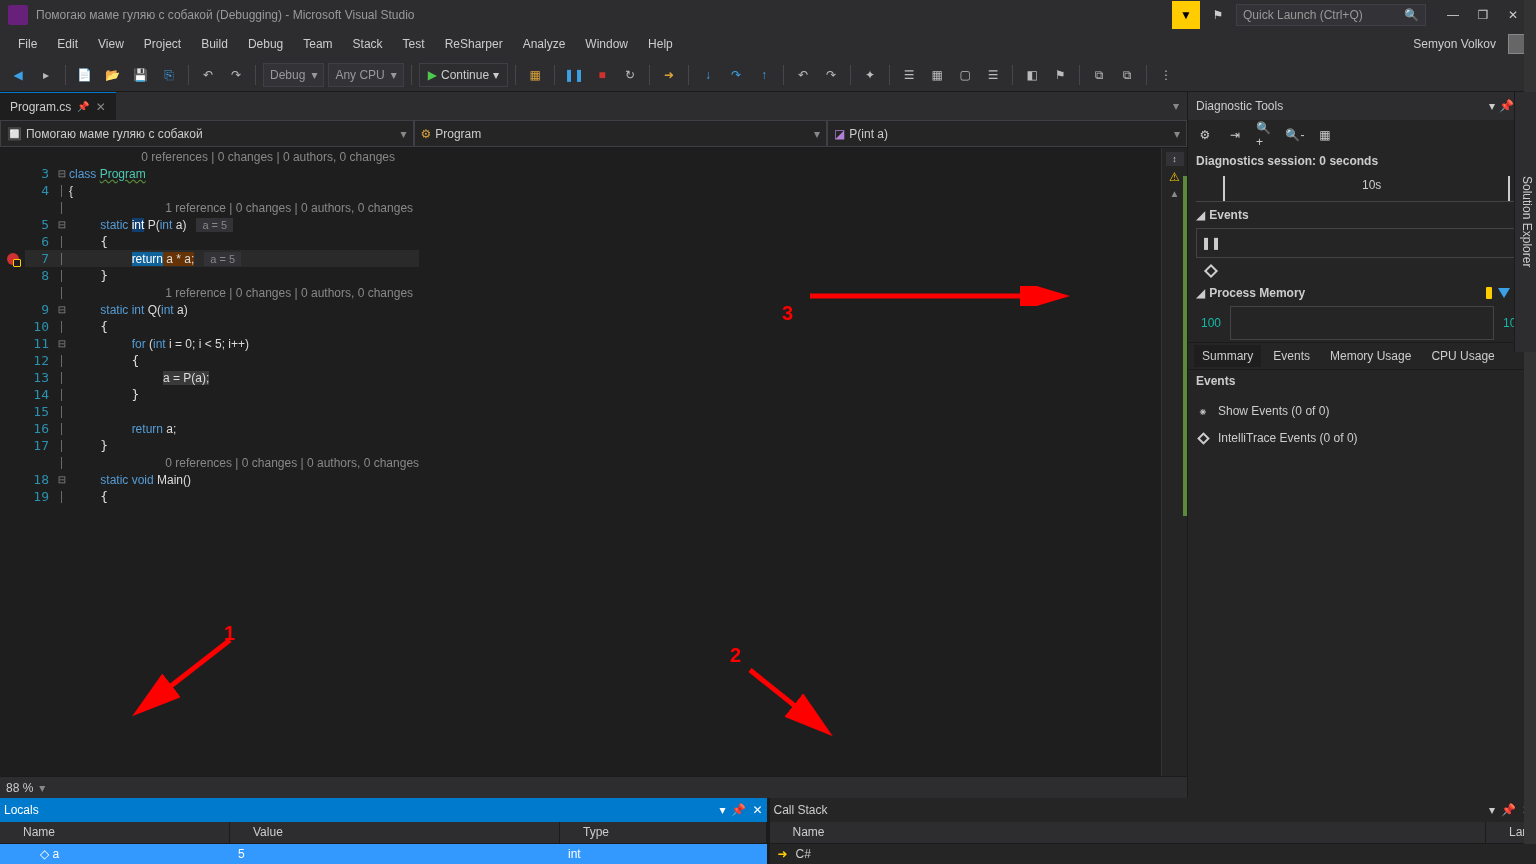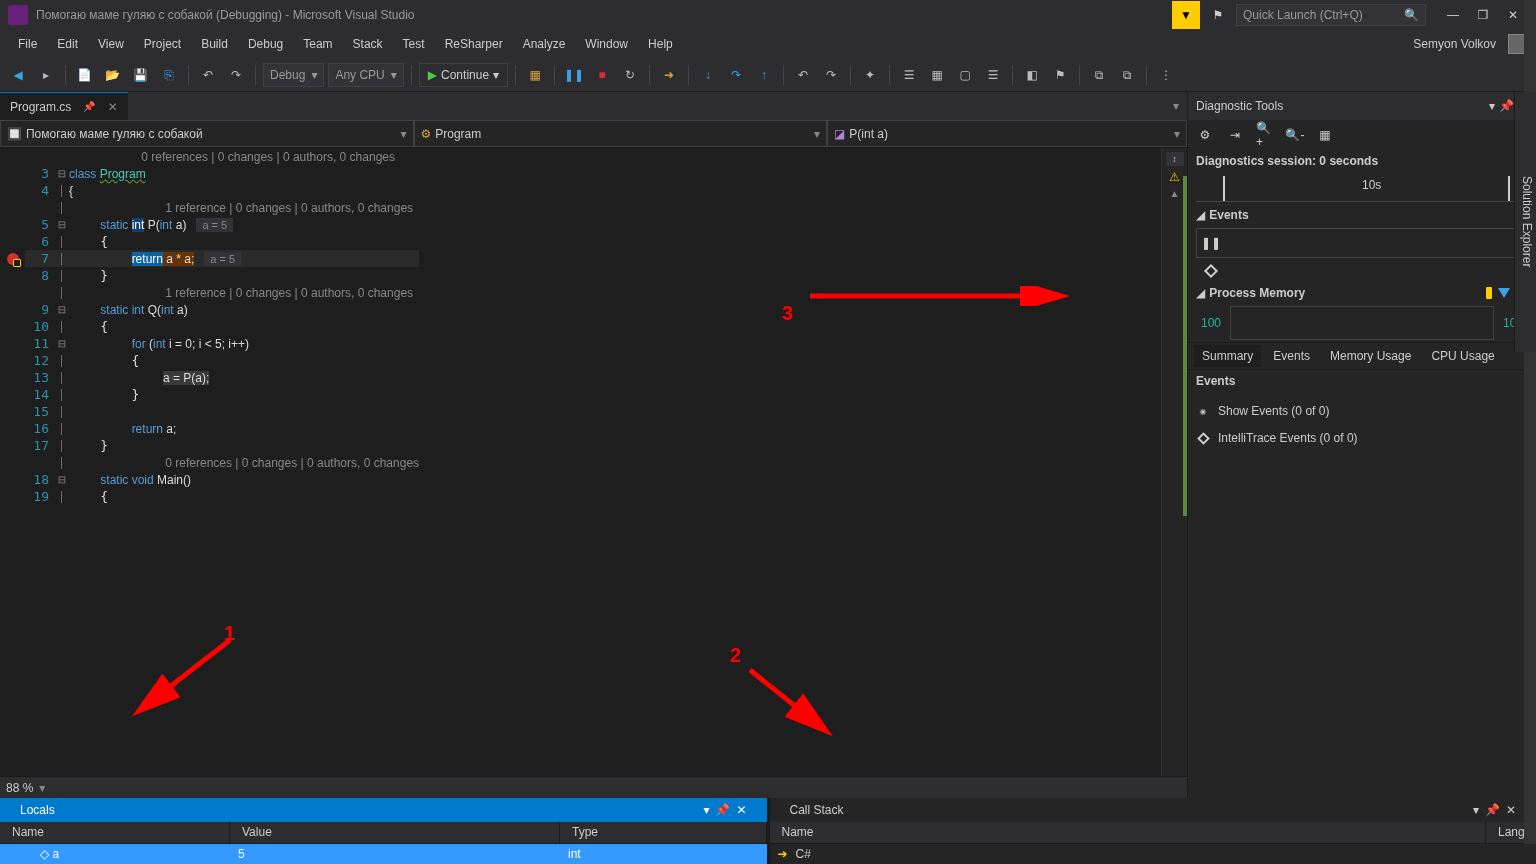--- a/index.html
+++ b/index.html
@@ -20,21 +20,21 @@
 .menubar .avatar{width:20px;height:20px;background:#666;border:1px solid #888;margin-left:4px}
 .toolbar{height:34px;background:#2d2d30;display:flex;align-items:center;padding:0 6px;gap:4px;border-bottom:1px solid #1b1b1c}
 .toolbar .sep{width:1px;height:20px;background:#46464a;margin:0 3px}
 .toolbar .btn{width:24px;height:24px;display:flex;align-items:center;justify-content:center;color:#bbb}
 .toolbar .combo{height:24px;background:#333337;border:1px solid #3f3f46;padding:0 6px;display:flex;align-items:center;color:#999;gap:6px}
 .toolbar .continue{display:flex;align-items:center;gap:4px;padding:0 8px;height:24px;border:1px solid #3f3f46;color:#ccc}
 .toolbar .play{color:#4ec94e}
 .content{display:flex;height:calc(100% - 30px - 28px - 34px - 30px - 36px)}
 .editor-area{flex:1;display:flex;flex-direction:column;border-right:1px solid #1b1b1c}
 .tab-bar{height:28px;background:#2d2d30;display:flex;align-items:center}
-.file-tab{height:28px;background:#1e1e1e;padding:0 10px;display:flex;align-items:center;gap:12px;color:#ccc;border-top:1px solid #007acc}
+.file-tab{height:28px;background:#1e1e1e;padding:0 10px;display:flex;align-items:center;gap:6px;color:#ccc;border-top:1px solid #007acc}
 .file-tab .pin{color:#888;font-size:10px}
 .file-tab .x{color:#888;font-size:12px}
 .nav-bar{height:28px;display:flex;border-bottom:1px solid #1b1b1c}
 .nav-combo{flex:1;background:#252526;border:1px solid #3f3f46;display:flex;align-items:center;padding:0 6px;color:#ccc;gap:4px}
 .nav-combo .dd{margin-left:auto;color:#888}
 .code-container{flex:1;display:flex;background:#1e1e1e;position:relative}
 .gutter{width:25px;background:#1e1e1e;border-right:0}
 .breakpoint{width:12px;height:12px;background:#d03030;border-radius:50%;margin:3px auto;position:relative}
 .breakpoint::after{content:'';position:absolute;width:6px;height:6px;border:1px solid #ffcc00;border-radius:1px;right:-2px;bottom:-2px;background:#1e1e1e}
 .lineno{width:30px;text-align:right;padding-right:6px;color:#2b91af;font-family:Consolas,monospace;font-size:13px}
@@ -75,26 +75,26 @@
 .diag-tab{padding:4px 8px;color:#ccc}
 .diag-tab.active{background:#1e1e1e}
 .event-list{padding:4px 8px}
 .event-item{display:flex;align-items:center;gap:8px;padding:6px 0;color:#ccc}
 .ev-ico{width:14px;display:flex;justify-content:center}
 .red-dia{width:9px;height:9px;background:#d03030;transform:rotate(45deg)}
 .out-dia{width:9px;height:9px;border:2px solid #ccc;transform:rotate(45deg)}
 .sol-explorer{position:absolute;right:0;top:92px;width:22px;height:260px;background:#2d2d30;writing-mode:vertical-rl;text-align:center;padding:8px 2px;color:#ccc;border-left:1px solid #1b1b1c}
 .bottom-panels{height:226px;display:flex;gap:3px;background:#1b1b1c}
 .panel{flex:1;background:#252526;display:flex;flex-direction:column}
-.panel-hdr{height:24px;display:flex;align-items:center;padding:0 20px;color:#ccc}
+.panel-hdr{height:24px;display:flex;align-items:center;padding:0 4px;color:#ccc}
 .panel-hdr.active{background:#007acc;color:#fff}
 .panel-hdr .spacer{flex:1}
 .panel-hdr .ico{margin-left:6px;color:inherit}
 .grid-hdr{height:22px;display:flex;background:#2d2d30;border-bottom:1px solid #1b1b1c}
-.grid-hdr div{padding:3px 12px;color:#ccc;border-right:1px solid #1b1b1c}
+.grid-hdr div{padding:3px 23px;color:#ccc;border-right:1px solid #1b1b1c}
 .grid-body{flex:1;background:#252526;overflow:hidden;position:relative}
 .grid-row{height:20px;display:flex;align-items:center}
 .grid-row.sel{background:#3399ff;color:#fff}
 .grid-row div{padding:2px 8px}
 .red-label{color:#ff0000;font-size:20px;font-weight:bold;position:absolute}
 svg.arrow{position:absolute}
 .scroll-track{position:absolute;right:0;top:0;bottom:0;width:12px;background:#333}
 .pm-icons{margin-left:auto;display:flex;gap:6px;align-items:center}
 .pm-y{width:6px;height:12px;background:#ffcc00;border-radius:1px}
 .pm-b{width:0;height:0;border-left:6px solid transparent;border-right:6px solid transparent;border-top:10px solid #3ba0e6}

